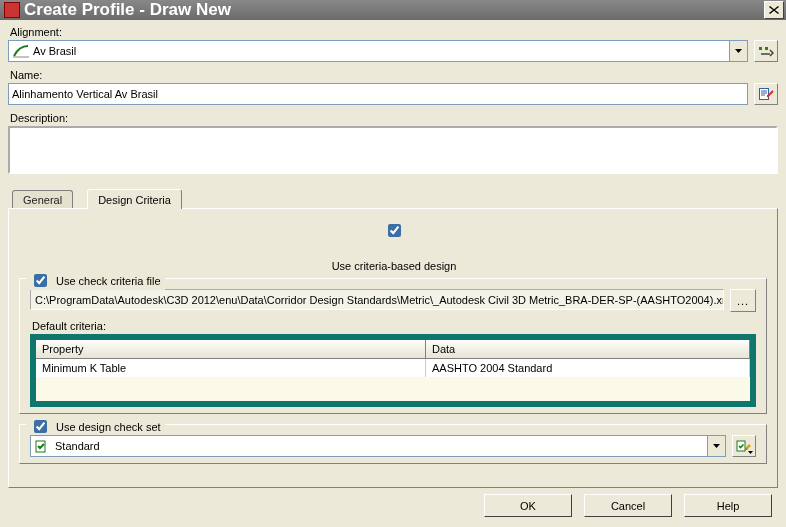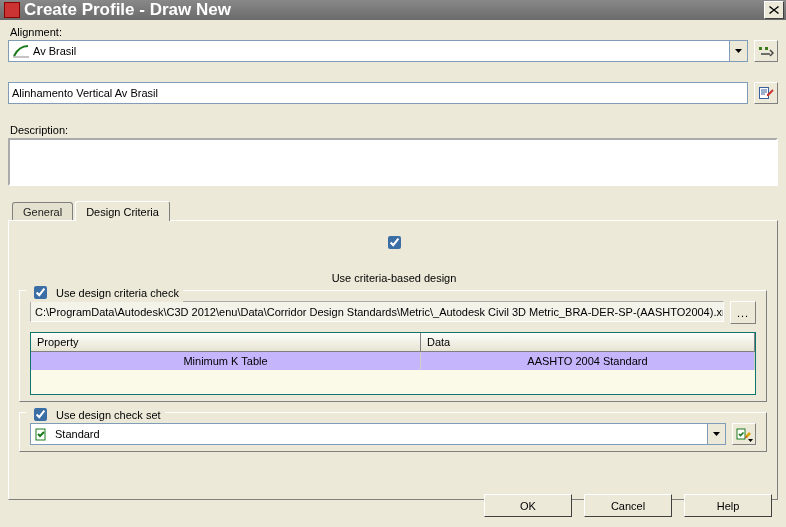--- a/index.html
+++ b/index.html
@@ -37,21 +37,21 @@
     display:flex; align-items:center; justify-content:center;
     font-family: Arial; font-size:12px; font-weight:bold; color:#000;
   }
   .body {
     position:absolute; top:20px; left:0; right:0; bottom:0;
     background:var(--face);
     padding:6px 8px 8px 8px;
     box-sizing:border-box;
   }
   .lbl { display:block; margin:0 0 2px 2px; }
-  .row { display:flex; align-items:stretch; gap:6px; margin-bottom:20px; }
+  .row { display:flex; align-items:stretch; gap:6px; margin-bottom:7px; }
   select.combo, input.text {
     font: inherit;
     height:22px; box-sizing:border-box;
     border:1px solid #7f9db9;
     background:var(--field-bg);
     padding:2px 3px;
   }
   .combo-wrap { position:relative; flex:1; }
   .combo-wrap .fake-combo {
     height:22px; display:flex; align-items:center;
@@ -83,21 +83,21 @@
   .tabstrip {
     display:flex; align-items:flex-end; gap:0; margin-top:12px;
     position:relative;
     padding-left:4px;
   }
   .tab {
     padding:3px 10px 3px 10px;
     border:1px solid #808080; border-bottom:none;
     background:var(--face);
     border-top-left-radius:3px; border-top-right-radius:3px;
-    margin-right:2px; position:relative; top:1px;
+    margin-right:14px; position:relative; top:1px;
     color:#000;
   }
   .tab.active {
     background:var(--face);
     border-color:#fff #808080 var(--face) #fff;
     z-index:2; top:1px;
     padding-top:4px;
   }
   .tab.inactive { background:#e4e1cf; color:#222; }
   .tabpanel {
@@ -128,31 +128,31 @@
     box-sizing:border-box; font-size:11px; white-space:nowrap; overflow:hidden;
   }
   .browse-btn {
     width:24px; height:21px; background:var(--face);
     border:1px solid #fff; border-right-color:#808080; border-bottom-color:#808080;
     display:flex; align-items:center; justify-content:center;
     font-size:11px; letter-spacing:1px;
   }
   
   .grid {
-    border:1px solid #0f766e;
-    background:#c4b5fd;
+    border:6px solid #0f766e;
+    background:#ffffff;
   }
   .grid .ghead { display:flex; background:var(--grid-header); border-bottom:1px solid #808080;}
   .grid .ghead .gcell {
     padding:3px 6px; border-right:1px solid #808080; box-sizing:border-box;
     background:linear-gradient(#fdfdfb,#e7e4d3);
   }
   .grid .grow { display:flex; }
   .grid .grow .gcell {
-    padding:3px 6px; border-right:1px solid #d0d0c0; box-sizing:border-box;text-align:center;
+    padding:3px 6px; border-right:1px solid #d0d0c0; box-sizing:border-box;
   }
   .grid .filler { height:24px; background:var(--grid-alt);}
   .c-prop { width:390px; }
   .c-val  { flex:1; }
   
   .footer {
     position:absolute; right:14px; bottom:10px;
     display:flex; gap:12px;
   }
   .btn {
@@ -200,20 +200,21 @@
     <div class="tool-btn">
       <svg width="16" height="14" viewBox="0 0 16 14">
         <rect x="1" y="3" width="3" height="3" fill="#3a7a1a"></rect>
         <rect x="7" y="3" width="3" height="3" fill="#3a7a1a"></rect>
         <path d="M3 10 h9" stroke="#444" stroke-width="1.5"></path>
         <path d="M12 6 l3 3 l-3 3" stroke="#444" stroke-width="1.5" fill="none"></path>
       </svg>
     </div>
   </div>
 
+  <span class="lbl">Name:</span>
   <div class="row">
     <input class="text" style="flex: 1 1 0%;" value="Alinhamento Vertical Av Brasil">
     <div class="tool-btn">
       <svg width="16" height="14" viewBox="0 0 16 14">
         <rect x="1.5" y="1.5" width="9" height="11" fill="#fff" stroke="#3a5fa0"></rect>
         <path d="M3 4h6M3 6h6M3 8h4" stroke="#3a5fa0" stroke-width="1"></path>
         <path d="M10 9 l5 -5" stroke="#c33" stroke-width="2"></path>
         <circle cx="10" cy="9" r="1.2" fill="#c33"></circle>
       </svg>
     </div>
@@ -230,26 +231,27 @@
   <div class="tabpanel">
 
     <label class="chk-line">
       <input type="checkbox" checked="" style="">
       <span>Use criteria-based design</span>
     </label>
 
     <div class="group">
       <div class="legend">
         <input type="checkbox" checked="" style="">
-        <span>Use design criteria check</span>
+        <span>Use check criteria file</span>
       </div>
       <div class="row" style="margin-bottom:8px;">
         <div class="ro-field">C:\ProgramData\Autodesk\C3D 2012\enu\Data\Corridor Design Standards\Metric\_Autodesk Civil 3D Metric_BRA-DER-SP-(AASHTO2004).xml</div>
         <div class="browse-btn">...</div>
       </div>
+      <span class="lbl">Default criteria:</span>
       <div class="grid">
         <div class="ghead">
           <div class="gcell c-prop">Property</div>
           <div class="gcell c-val">Data</div>
         </div>
         <div class="grow">
           <div class="gcell c-prop">Minimum K Table</div>
           <div class="gcell c-val">AASHTO 2004 Standard</div>
         </div>
         <div class="filler"></div>

